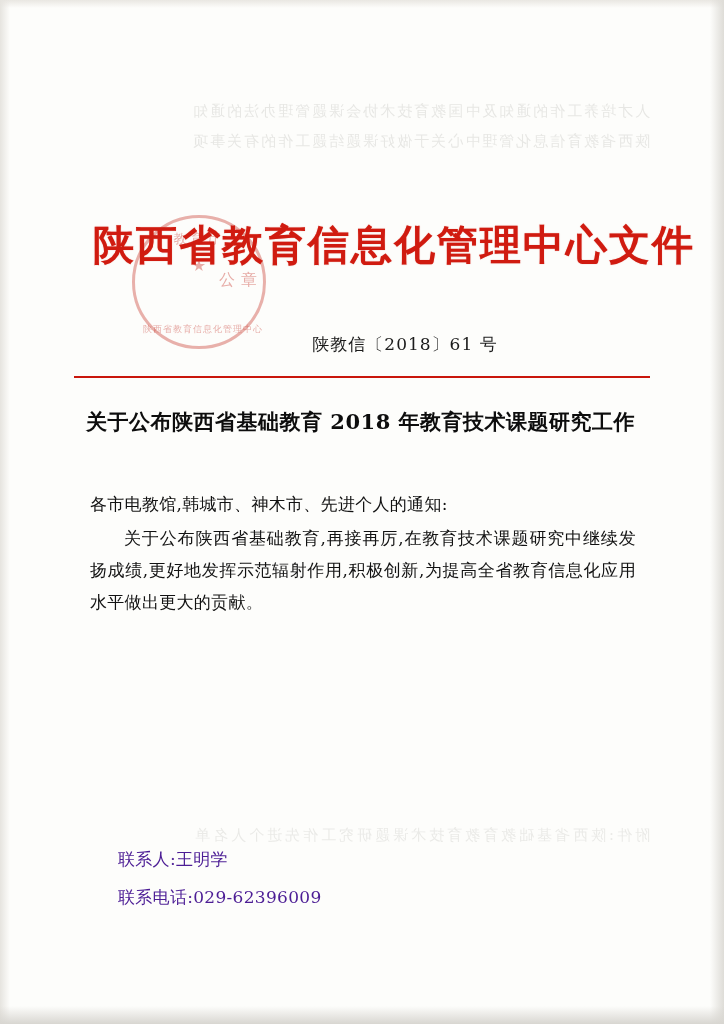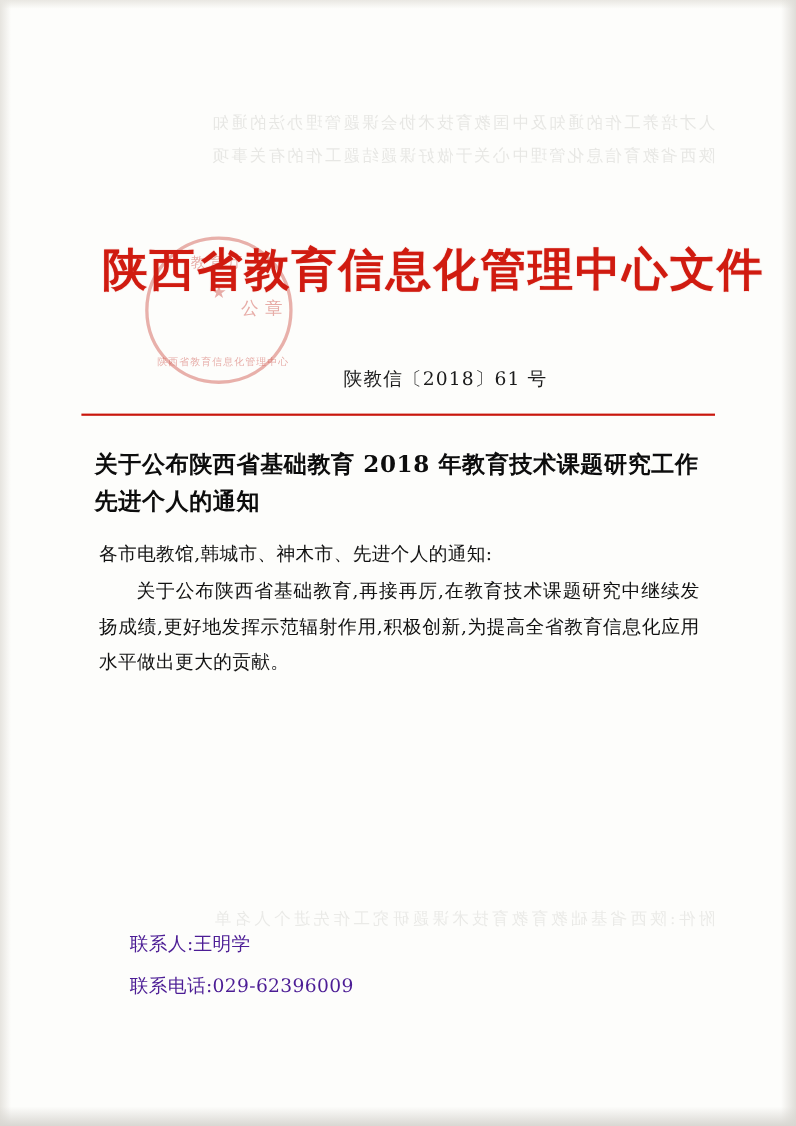--- a/index.html
+++ b/index.html
@@ -223,21 +223,20 @@
   </div>
 
   <div class="doc-title">陕西省教育信息化管理中心文件</div>
 
   <div class="doc-number">陕教信〔2018〕61 号</div>
 
   <div class="red-rule"></div>
 
   <div class="subject">
     <div>关于公布陕西省基础教育 2018 年教育技术课题研究工作</div>
-    <div>先进个人的通知</div>
   </div>
 
   <div class="body-block">
     <p>各市电教馆,韩城市、神木市、先进个人的通知:</p>
     <p class="indent">关于公布陕西省基础教育,再接再厉,在教育技术课题研究中继续发扬成绩,更好地发挥示范辐射作用,积极创新,为提高全省教育信息化应用水平做出更大的贡献。</p>
   </div>
 
   <div class="contact-block">
     <div>联系人:王明学</div>
     <div>联系电话:029-62396009</div>

